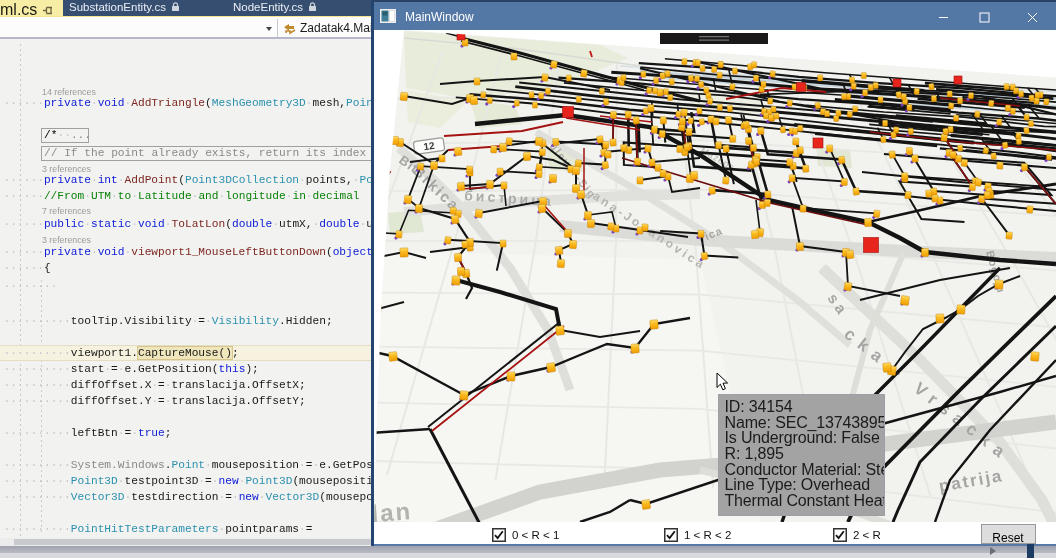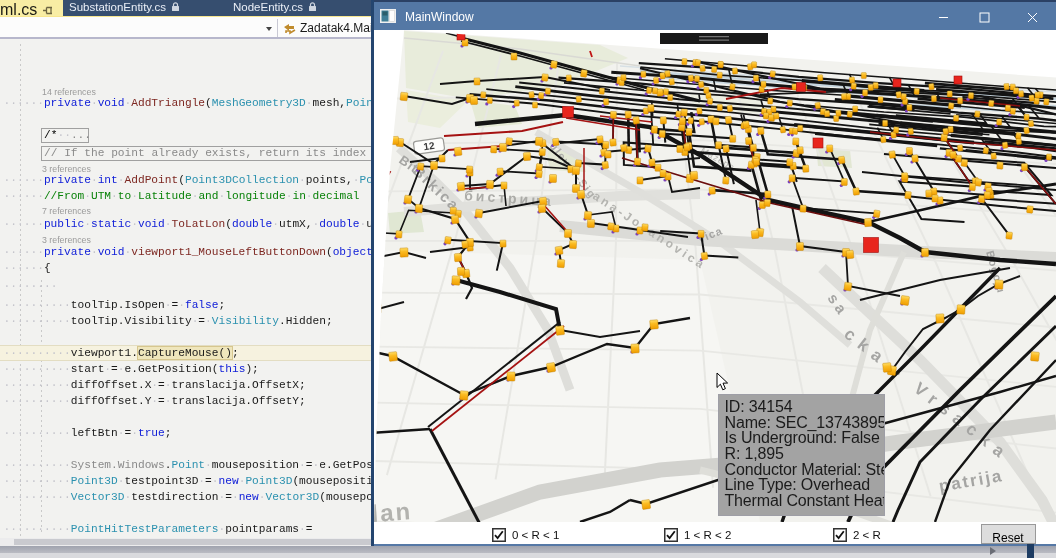--- a/index.html
+++ b/index.html
@@ -74,21 +74,20 @@
 <div class="cbox" style="top:146px;left:41px;width:340px"><span class="g">// If the point already exists, return its index</span></div>
 <div class="ref" style="top:164px">3 references</div>
 <div class="cl" style="top:174px"><span class="w">·</span><span class="w">·</span><span class="w">·</span><span class="w">·</span><span class="w">·</span><span class="w">·</span><span class="k">private<span class="w">·</span>int<span class="w">·</span></span><span class="m">AddPoint</span>(<span class="t">Point3DCollection</span><span class="w">·</span>points,<span class="w">·</span><span class="t">Po</span></div>
 <div class="cl" style="top:190px"><span class="w">·</span><span class="w">·</span><span class="w">·</span><span class="w">·</span><span class="w">·</span><span class="w">·</span><span class="c">//From<span class="w">·</span>UTM<span class="w">·</span>to<span class="w">·</span>Latitude<span class="w">·</span>and<span class="w">·</span>longitude<span class="w">·</span>in<span class="w">·</span>decimal</span></div>
 <div class="ref" style="top:206px">7 references</div>
 <div class="cl" style="top:218px"><span class="w">·</span><span class="w">·</span><span class="w">·</span><span class="w">·</span><span class="w">·</span><span class="w">·</span><span class="k">public<span class="w">·</span>static<span class="w">·</span>void<span class="w">·</span></span><span class="m">ToLatLon</span>(<span class="k">double</span><span class="w">·</span>utmX,<span class="w">·</span><span class="k">double</span><span class="w">·</span>u</div>
 <div class="ref" style="top:235px">3 references</div>
 <div class="cl" style="top:246px"><span class="w">·</span><span class="w">·</span><span class="w">·</span><span class="w">·</span><span class="w">·</span><span class="w">·</span><span class="k">private<span class="w">·</span>void<span class="w">·</span></span><span class="m">viewport1_MouseLeftButtonDown</span>(<span class="k">object</span></div>
 <div class="cl" style="top:262px"><span class="w">·</span><span class="w">·</span><span class="w">·</span><span class="w">·</span><span class="w">·</span><span class="w">·</span>{</div>
 <div class="cl" style="top:280px"><span class="w">·</span><span class="w">·</span><span class="w">·</span><span class="w">·</span><span class="w">·</span><span class="w">·</span><span class="w">·</span><span class="w">·</span></div>
-<div class="cl" style="top:299px"><span class="w">·</span><span class="w">·</span><span class="w">·</span><span class="w">·</span><span class="w">·</span><span class="w">·</span><span class="w">·</span><span class="w">·</span><span class="w">·</span><span class="w">·</span>toolTip.IsOpen<span class="w">·</span>=<span class="w">·</span><span class="k">false</span>;</div>
 <div class="cl" style="top:315px"><span class="w">·</span><span class="w">·</span><span class="w">·</span><span class="w">·</span><span class="w">·</span><span class="w">·</span><span class="w">·</span><span class="w">·</span><span class="w">·</span><span class="w">·</span>toolTip.Visibility<span class="w">·</span>=<span class="w">·</span><span class="t">Visibility</span>.Hidden;</div>
 <div class="cl" style="top:347px"><span class="w">·</span><span class="w">·</span><span class="w">·</span><span class="w">·</span><span class="w">·</span><span class="w">·</span><span class="w">·</span><span class="w">·</span><span class="w">·</span><span class="w">·</span>viewport1.<span class="mhl">CaptureMouse()</span>;</div>
 <div class="cl" style="top:379px"><span class="w">·</span><span class="w">·</span><span class="w">·</span><span class="w">·</span><span class="w">·</span><span class="w">·</span><span class="w">·</span><span class="w">·</span><span class="w">·</span><span class="w">·</span>diffOffset.X<span class="w">·</span>=<span class="w">·</span>translacija.OffsetX;</div>
 <div class="cl" style="top:363px"><span class="w">·</span><span class="w">·</span><span class="w">·</span><span class="w">·</span><span class="w">·</span><span class="w">·</span><span class="w">·</span><span class="w">·</span><span class="w">·</span><span class="w">·</span>start<span class="w">·</span>=<span class="w">·</span>e.GetPosition(<span class="k">this</span>);</div>
 <div class="cl" style="top:395px"><span class="w">·</span><span class="w">·</span><span class="w">·</span><span class="w">·</span><span class="w">·</span><span class="w">·</span><span class="w">·</span><span class="w">·</span><span class="w">·</span><span class="w">·</span>diffOffset.Y<span class="w">·</span>=<span class="w">·</span>translacija.OffsetY;</div>
 <div class="cl" style="top:427px"><span class="w">·</span><span class="w">·</span><span class="w">·</span><span class="w">·</span><span class="w">·</span><span class="w">·</span><span class="w">·</span><span class="w">·</span><span class="w">·</span><span class="w">·</span>leftBtn<span class="w">·</span>=<span class="w">·</span><span class="k">true</span>;</div>
 <div class="cl" style="top:459px"><span class="w">·</span><span class="w">·</span><span class="w">·</span><span class="w">·</span><span class="w">·</span><span class="w">·</span><span class="w">·</span><span class="w">·</span><span class="w">·</span><span class="w">·</span><span class="g">System.Windows</span>.<span class="t">Point</span><span class="w">·</span>mouseposition<span class="w">·</span>=<span class="w">·</span>e.GetPos</div>
 <div class="cl" style="top:475px"><span class="w">·</span><span class="w">·</span><span class="w">·</span><span class="w">·</span><span class="w">·</span><span class="w">·</span><span class="w">·</span><span class="w">·</span><span class="w">·</span><span class="w">·</span><span class="t">Point3D</span><span class="w">·</span>testpoint3D<span class="w">·</span>=<span class="w">·</span><span class="k">new</span><span class="w">·</span><span class="t">Point3D</span>(mousepositi</div>
 <div class="cl" style="top:491px"><span class="w">·</span><span class="w">·</span><span class="w">·</span><span class="w">·</span><span class="w">·</span><span class="w">·</span><span class="w">·</span><span class="w">·</span><span class="w">·</span><span class="w">·</span><span class="t">Vector3D</span><span class="w">·</span>testdirection<span class="w">·</span>=<span class="w">·</span><span class="k">new</span><span class="w">·</span><span class="t">Vector3D</span>(mousepo</div>
 <div class="cl" style="top:523px"><span class="w">·</span><span class="w">·</span><span class="w">·</span><span class="w">·</span><span class="w">·</span><span class="w">·</span><span class="w">·</span><span class="w">·</span><span class="w">·</span><span class="w">·</span><span class="t">PointHitTestParameters</span><span class="w">·</span>pointparams<span class="w">·</span>=</div>

